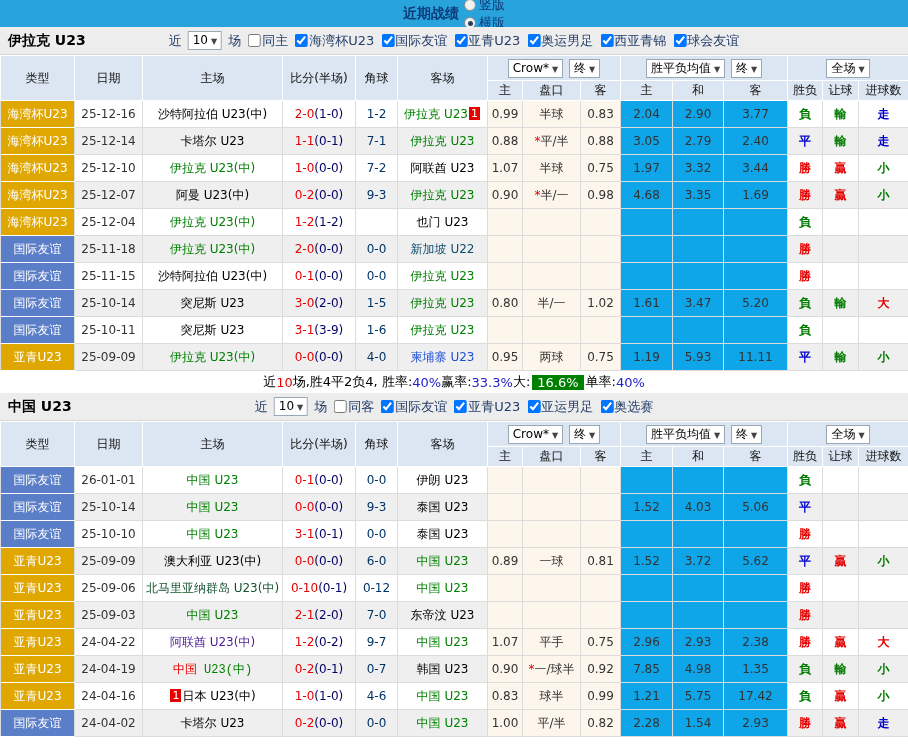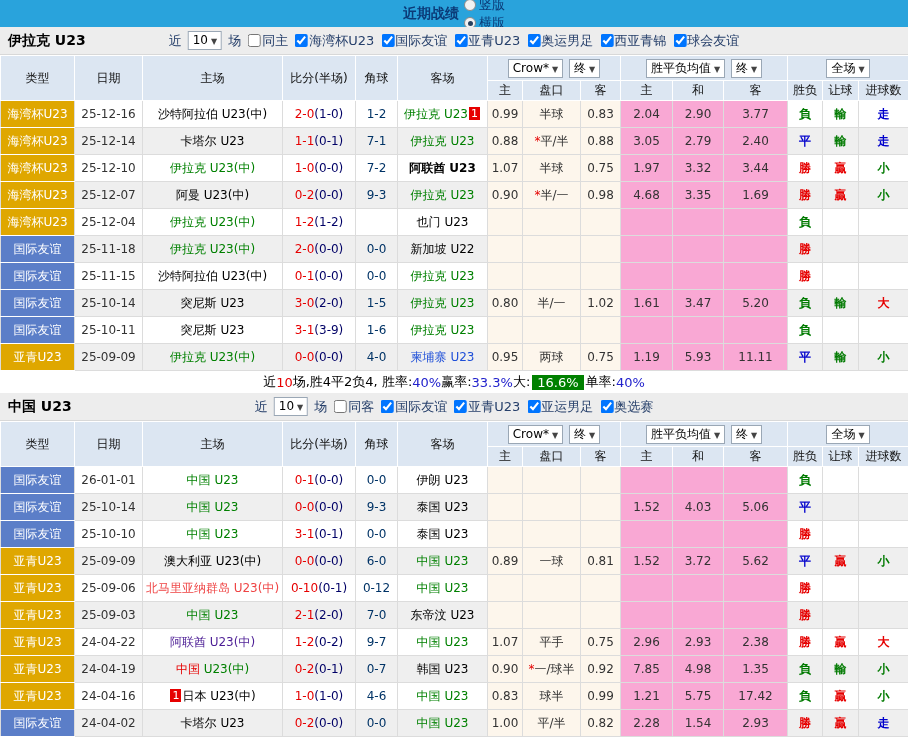--- a/index.html
+++ b/index.html
@@ -79,21 +79,21 @@
     text-align: center;
     height: 27px;
     padding: 0 1px;
     white-space: nowrap; overflow: hidden;
     font-size: 12px;
     color: #333;
   }
   tbody tr:nth-child(even) td.par { background: #efefef; }
   tbody tr:nth-child(odd)  td.par { background: #ffffff; }
   td.cream { background: #fdf6ec; }
-  td.pblue { background: #f9a8d4; }
+  td.pblue { background: #0ea5e9; }
   td.tbadge { color:#fff; border-bottom:1px solid #fff; border-top:1px solid #fff; font-size:12px; }
   td.tbadge.gold { background: #dfa700; }
   td.tbadge.blue { background: #5b7ec8; }
   .ft { color:#e60000; }
   .ht { color:#000066; }
   td.corner { color:#003366; }
   .res { font-weight: bold; }
   .nbadge {
     display:inline-block; background:#e60000; color:#fff;
     font-size:11px; line-height:13px; padding:0 2px; margin:0 1px;
@@ -220,21 +220,21 @@
           <td class="par"><span class="res" style="color: rgb(0, 0, 204);">平</span></td>
           <td class="par"><span class="res" style="color: rgb(0, 122, 0);">輸</span></td>
           <td class="par"><span class="res" style="color: rgb(0, 0, 204);">走</span></td>
         </tr>
         <tr>
           <td class="tbadge gold">海湾杯U23</td>
           <td class="par">25-12-10</td>
           <td class="par team"><span style="color: rgb(0, 128, 0);">伊拉克 U23(中)</span></td>
           <td class="par"><span class="ft">1-0</span><span class="ht">(0-0)</span></td>
           <td class="par corner">7-2</td>
-          <td class="par team"><span style="color: rgb(0, 0, 0); font-weight: bold;">阿联酋 U23</span></td>
+          <td class="par team"><span style="color: rgb(0, 0, 0);">阿联酋 U23</span></td>
           <td class="cream">1.07</td>
           <td class="cream">半球</td>
           <td class="cream">0.75</td>
           <td class="pblue">1.97</td>
           <td class="pblue">3.32</td>
           <td class="pblue">3.44</td>
           <td class="par"><span class="res" style="color: rgb(230, 0, 0);">勝</span></td>
           <td class="par"><span class="res" style="color: rgb(230, 0, 0);">贏</span></td>
           <td class="par"><span class="res" style="color: rgb(0, 122, 0);">小</span></td>
         </tr>
@@ -271,21 +271,21 @@
           <td class="par"><span class="res" style="color: rgb(0, 122, 0);">負</span></td>
           <td class="par"></td>
           <td class="par"></td>
         </tr>
         <tr>
           <td class="tbadge blue">国际友谊</td>
           <td class="par">25-11-18</td>
           <td class="par team"><span style="color: rgb(0, 128, 0);">伊拉克 U23(中)</span></td>
           <td class="par"><span class="ft">2-0</span><span class="ht">(0-0)</span></td>
           <td class="par corner">0-0</td>
-          <td class="par team"><span style="color: #000000;">新加坡 U22</span></td>
+          <td class="par team"><span style="color: #0c4a6e;">新加坡 U22</span></td>
           <td class="cream"></td>
           <td class="cream"></td>
           <td class="cream"></td>
           <td class="pblue"></td>
           <td class="pblue"></td>
           <td class="pblue"></td>
           <td class="par"><span class="res" style="color: rgb(230, 0, 0);">勝</span></td>
           <td class="par"></td>
           <td class="par"></td>
         </tr>
@@ -494,21 +494,21 @@
           <td class="pblue">1.52</td>
           <td class="pblue">3.72</td>
           <td class="pblue">5.62</td>
           <td class="par"><span class="res" style="color: rgb(0, 0, 204);">平</span></td>
           <td class="par"><span class="res" style="color: rgb(230, 0, 0);">贏</span></td>
           <td class="par"><span class="res" style="color: rgb(0, 122, 0);">小</span></td>
         </tr>
         <tr>
           <td class="tbadge gold">亚青U23</td>
           <td class="par">25-09-06</td>
-          <td class="par team"><span style="color: #ef4444;">北马里亚纳群岛 U23(中)</span></td>
+          <td class="par team"><span style="color: #14532d;">北马里亚纳群岛 U23(中)</span></td>
           <td class="par"><span class="ft">0-10</span><span class="ht">(0-1)</span></td>
           <td class="par corner">0-12</td>
           <td class="par team"><span style="color: rgb(0, 128, 0);">中国 U23</span></td>
           <td class="cream"></td>
           <td class="cream"></td>
           <td class="cream"></td>
           <td class="pblue"></td>
           <td class="pblue"></td>
           <td class="pblue"></td>
           <td class="par"><span class="res" style="color: rgb(230, 0, 0);">勝</span></td>
@@ -545,21 +545,21 @@
           <td class="pblue">2.96</td>
           <td class="pblue">2.93</td>
           <td class="pblue">2.38</td>
           <td class="par"><span class="res" style="color: rgb(230, 0, 0);">勝</span></td>
           <td class="par"><span class="res" style="color: rgb(230, 0, 0);">贏</span></td>
           <td class="par"><span class="res" style="color: rgb(230, 0, 0);">大</span></td>
         </tr>
         <tr>
           <td class="tbadge gold">亚青U23</td>
           <td class="par">24-04-19</td>
-          <td class="par team"><span style="color: rgb(230, 0, 0);">中国</span><span style="color: rgb(0, 128, 0);"> U23(中)</span></td>
+          <td class="par team"><span style="color: rgb(230, 0, 0);">中国</span><span style="color: rgb(0, 128, 0); font-family: Liberation Mono, monospace;"> U23(中)</span></td>
           <td class="par"><span class="ft">0-2</span><span class="ht">(0-1)</span></td>
           <td class="par corner">0-7</td>
           <td class="par team"><span style="color: rgb(0, 0, 0);">韩国 U23</span></td>
           <td class="cream">0.90</td>
           <td class="cream"><span class="ast">*</span><span>一/球半</span></td>
           <td class="cream">0.92</td>
           <td class="pblue">7.85</td>
           <td class="pblue">4.98</td>
           <td class="pblue">1.35</td>
           <td class="par"><span class="res" style="color: rgb(0, 122, 0);">負</span></td>

